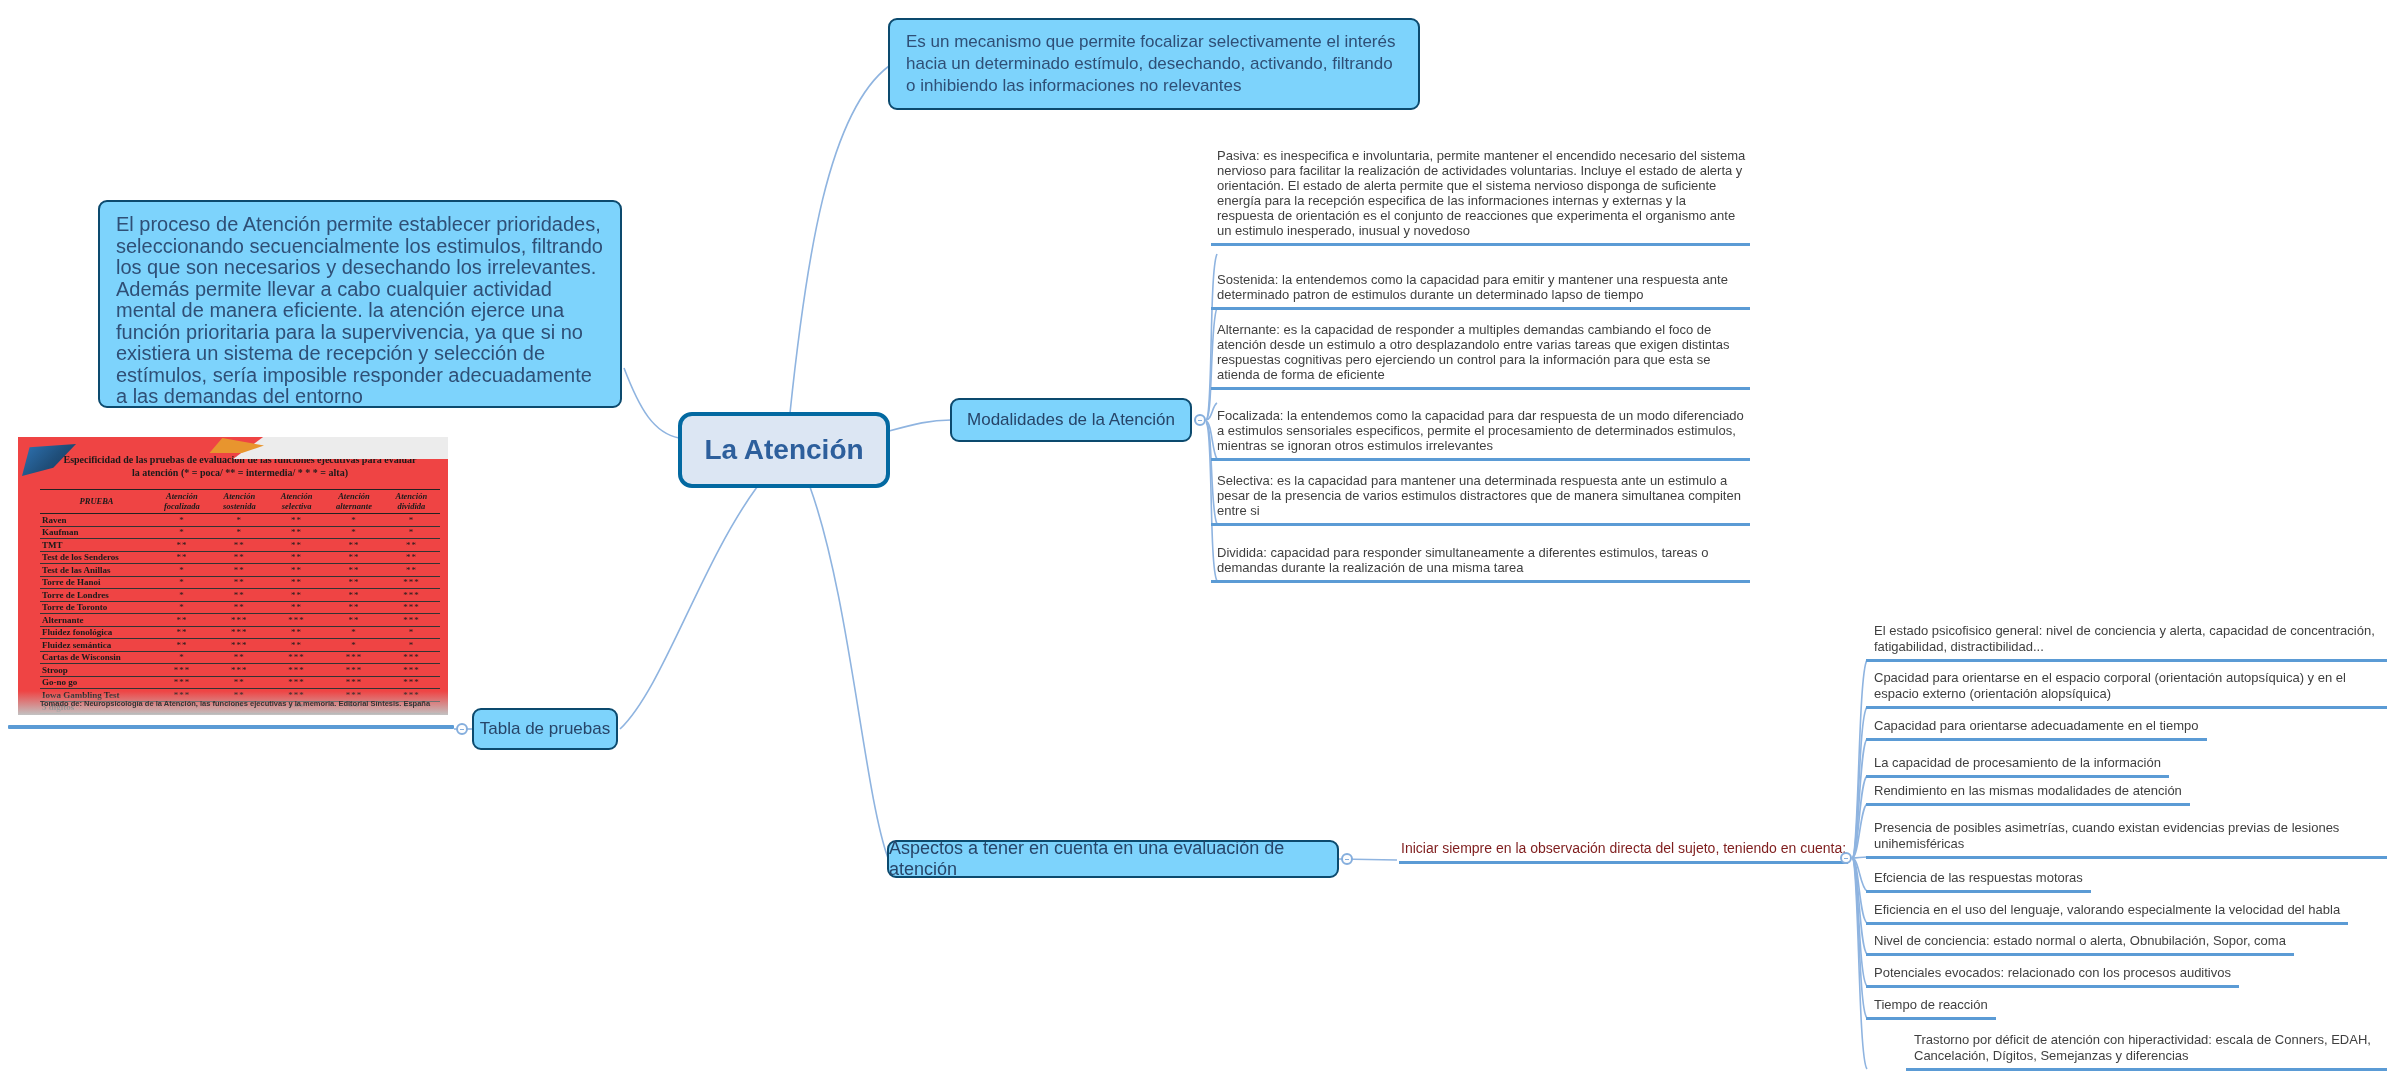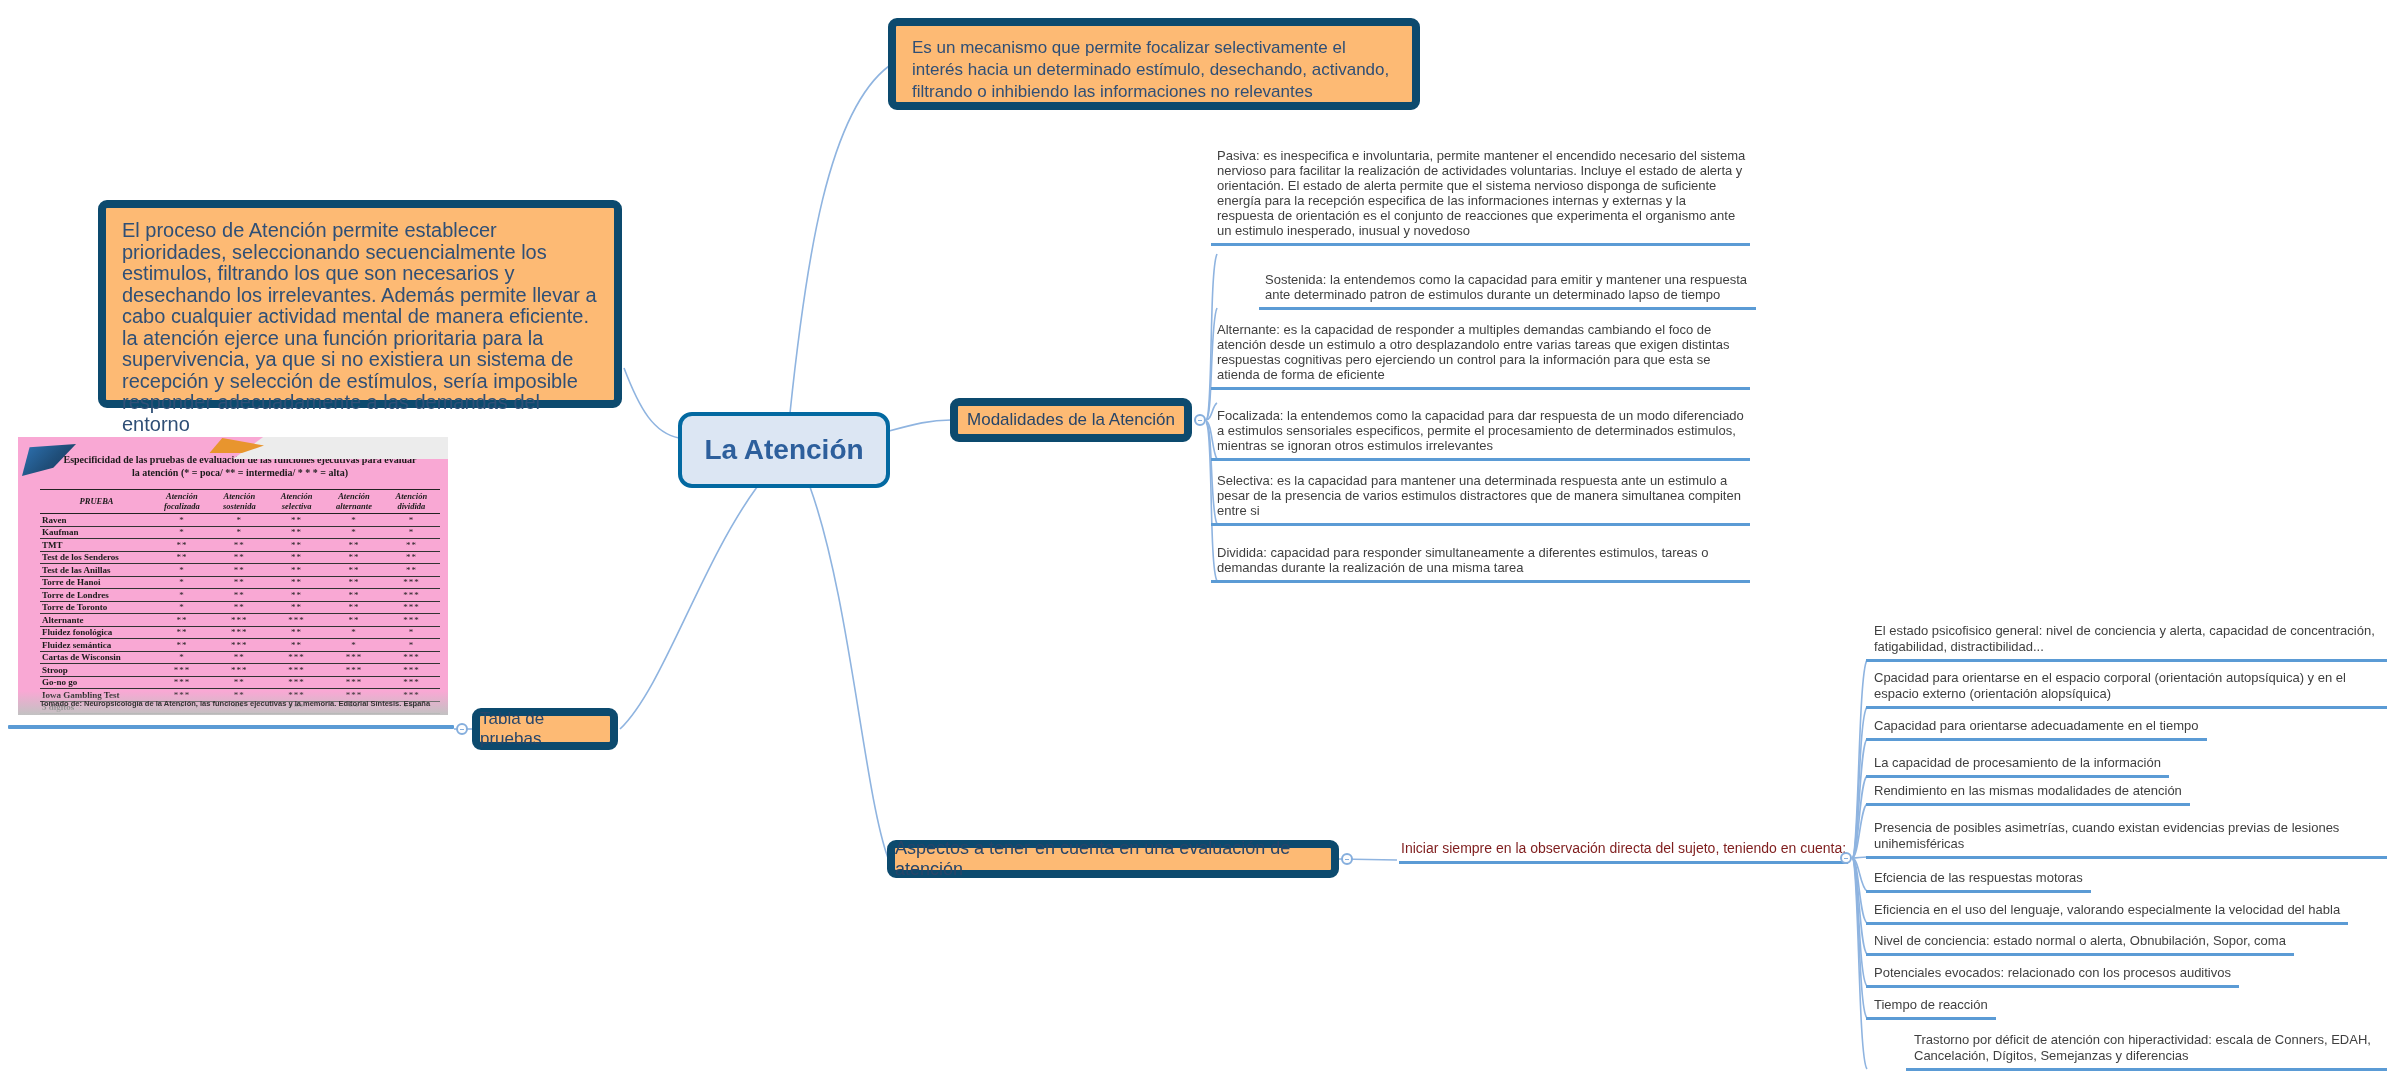--- a/index.html
+++ b/index.html
@@ -6,21 +6,21 @@
   #canvas{
     position:relative;width:2387px;height:1081px;overflow:hidden;background:#ffffff;
     font-family:"Liberation Sans","DejaVu Sans",sans-serif;
   }
   #connector-layer{position:absolute;left:0;top:0;z-index:1;}
   .node,.leaf,.dot,.img-node{z-index:2;}
 
   
   .node{
     position:absolute;box-sizing:border-box;
-    background:#fdba74;border:8px solid #0c4a6e;border-radius:9px;
+    background:#7dd3fc;border:2px solid #0c4a6e;border-radius:9px;
     color:#2f4f76;
   }
   .node-root{
     left:678px;top:412px;width:212px;height:76px;
     border:4px solid #0369a1;border-radius:14px;background:#dce6f3;
     display:flex;align-items:center;justify-content:center;
     font-size:28px;font-weight:bold;color:#2d5f9c;
   }
   .node-definition{left:888px;top:18px;width:532px;height:92px;padding:11px 16px;font-size:17px;line-height:22px;}
   .node-process{left:98px;top:200px;width:524px;height:208px;padding:12px 16px;font-size:20px;line-height:21.5px;}
@@ -29,21 +29,21 @@
   .node-aspectos{left:887px;top:840px;width:452px;height:38px;display:flex;align-items:center;justify-content:center;font-size:18px;color:#274569;}
 
   
   .leaf{
     position:absolute;box-sizing:border-box;color:#3f3f3f;
     border-bottom:3px solid #5b9bd5;
   }
   #modalidades-list{position:absolute;left:1211px;top:0;width:545px;height:1081px;z-index:2;}
   #modalidades-list .leaf{left:0;width:fit-content;max-width:539px;padding:0 4px 5px 6px;font-size:13px;line-height:15px;}
   #modalidades-list div:nth-of-type(1){top:148px;}
-  #modalidades-list div:nth-of-type(2){top:272px;margin-left:48px;}
+  #modalidades-list div:nth-of-type(2){top:272px;}
   #modalidades-list div:nth-of-type(3){top:322px;}
   #modalidades-list div:nth-of-type(4){top:408px;}
   #modalidades-list div:nth-of-type(5){top:473px;}
   #modalidades-list div:nth-of-type(6){top:545px;}
 
   #aspectos-list{position:absolute;left:1866px;top:0;width:521px;height:1081px;z-index:2;}
   #aspectos-list .leaf{left:0;width:fit-content;max-width:521px;padding:0 8px 4px 8px;font-size:13px;line-height:16px;}
   #aspectos-list div:nth-of-type(1){top:623px;}
   #aspectos-list div:nth-of-type(2){top:670px;}
   #aspectos-list div:nth-of-type(3){top:718px;}
@@ -71,21 +71,21 @@
   .dot::after{
     content:"";position:absolute;left:2px;top:3.5px;width:4px;height:1.5px;background:#85aedd;
   }
   .dot-modalidades{left:1194px;top:414px;}
   .dot-tabla{left:456px;top:723px;}
   .dot-aspectos{left:1341px;top:853px;}
   .dot-iniciar{left:1840px;top:852px;}
 
   
   .img-node{
-    position:absolute;left:18px;top:437px;width:430px;height:278px;background:#f9a8d4;
+    position:absolute;left:18px;top:437px;width:430px;height:278px;background:#ef4444;
     font-family:"Liberation Serif","DejaVu Serif",serif;color:#1a1a1a;overflow:hidden;
   }
   .dec-gray{position:absolute;right:0;top:0;width:215px;height:22px;background:#ececec;
     clip-path:polygon(14% 0,100% 0,100% 100%,0 100%);}
   .dec-blue{position:absolute;left:4px;top:7px;width:54px;height:32px;
     background:linear-gradient(135deg,#2e74b5 0%,#1f4e79 55%,#17365d 100%);
     clip-path:polygon(0 100%,14% 10%,100% 0,58% 74%);}
   .dec-orange{position:absolute;left:188px;top:1px;width:58px;height:15px;background:#e8952e;
     clip-path:polygon(6% 100%,28% 0,100% 50%,62% 100%);}
   .img-title{margin:16px 30px 0 44px;font-size:10px;font-weight:bold;text-align:center;line-height:13px;}

